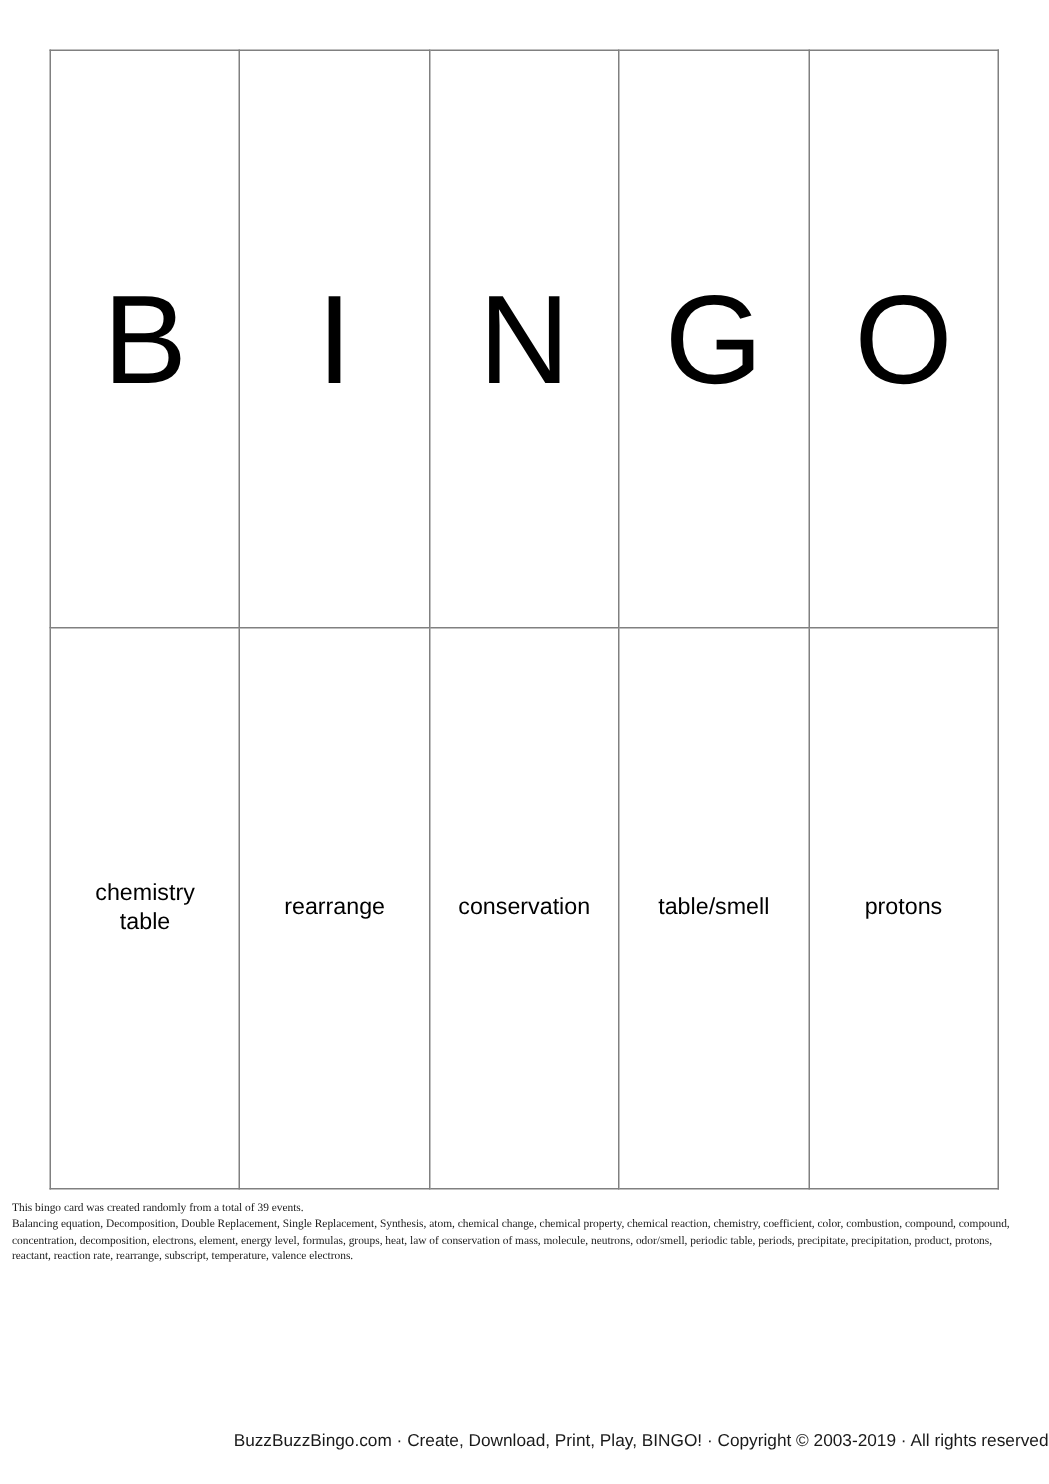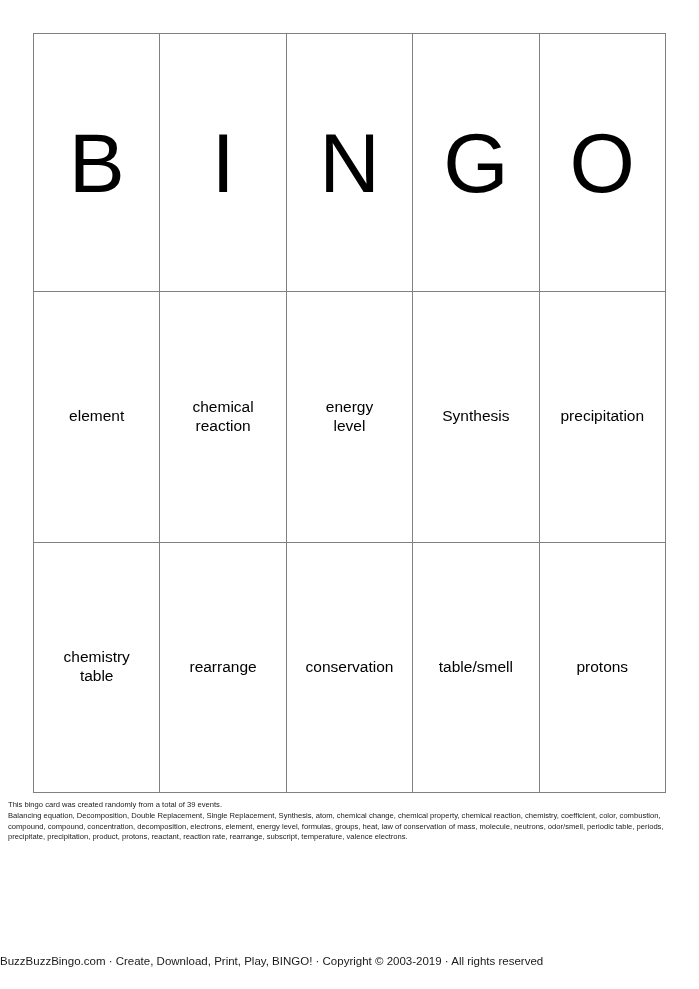--- a/index.html
+++ b/index.html
@@ -65,72 +65,53 @@
   }
 
   .caption {
     position: absolute;
     left: 8px;
     top: 800px;
     width: 680px;
     font-size: 7.6px;
     line-height: 1.42;
     color: #1a1a1a;
-    font-family: Liberation Sans, sans-serif;
+    font-family: Liberation Serif, serif;
   }
   .caption .line1 {
     display: block;
   }
   .caption .events {
     display: block;
   }
 
   .footer {
     position: absolute;
     left: 0;
     top: 955px;
     width: 699px;
-    text-align: left;
+    text-align: right;
     font-size: 11.5px;
     color: #1a1a1a;
   }
 </style>
 </head>
 <body>
 
 <div class="card">
   <table class="bingo-grid">
     <tbody>
       <tr class="header-row">
         <td>B</td>
         <td>I</td>
         <td>N</td>
         <td>G</td>
         <td>O</td>
       </tr>
 
-      <tr class="cell-row">
-        <td>
-            <span class="cell-text">element</span>
-          </td>
-        <td>
-            <span class="cell-text">chemical
-reaction</span>
-          </td>
-        <td>
-            <span class="cell-text">energy
-level</span>
-          </td>
-        <td>
-            <span class="cell-text">Synthesis</span>
-          </td>
-        <td>
-            <span class="cell-text">precipitation</span>
-          </td>
-      </tr>
 
 
 
 
       <tr class="cell-row">
         <td>
             <span class="cell-text">chemistry
 table</span>
           </td>
         <td>

